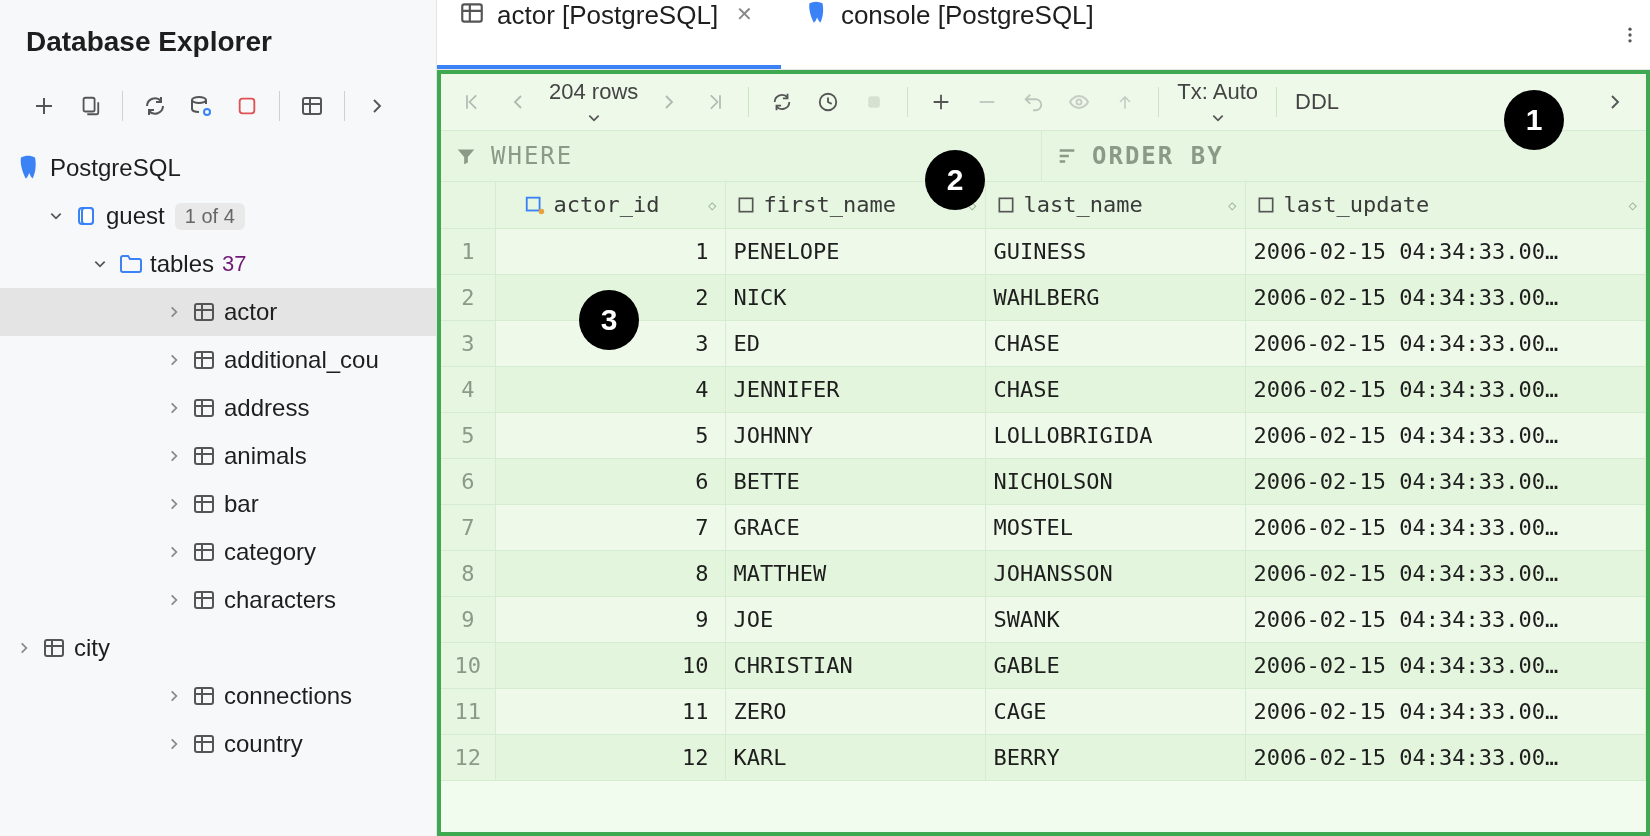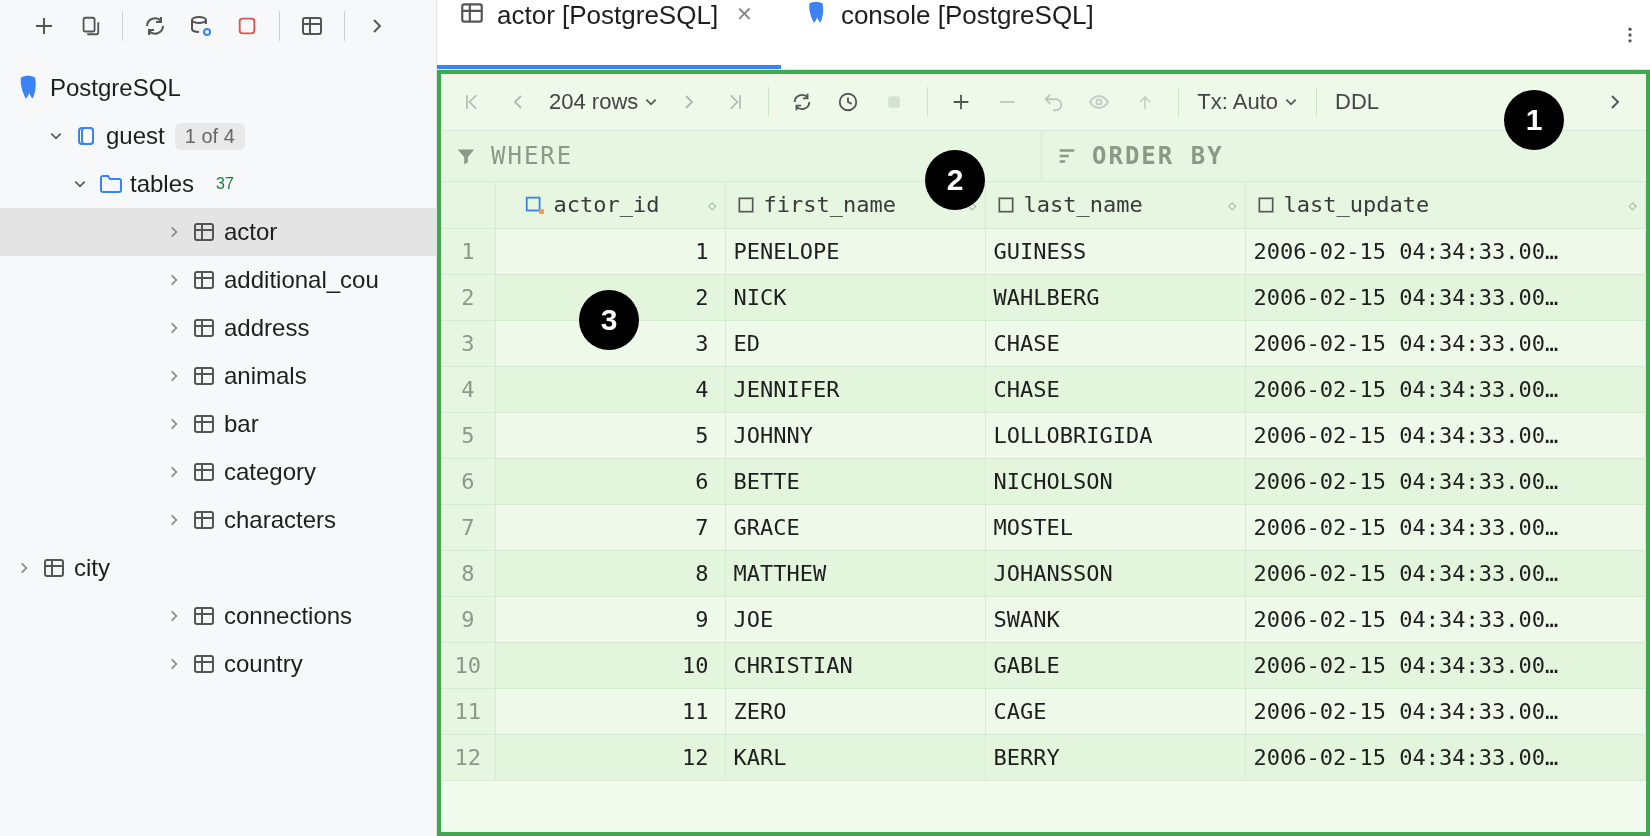--- a/index.html
+++ b/index.html
@@ -56,21 +56,21 @@
   cursor: pointer;
   white-space: nowrap;
 }
 .tree-row.sel { background: #e4e4e4; }
 .tree-label { margin-left: 8px; font-size: 24px; }
 .badge {
   background: #e9e9e9; color: #666;
   border-radius: 6px; padding: 2px 10px;
   font-size: 20px; margin-left: 10px;
 }
-.count { color: #15803d; margin-left: 22px; font-size: 16px; }
+.count { color: #701a75; margin-left: 8px; font-size: 22px; }
 .chev {
   width: 20px; height: 20px;
   display: inline-flex; align-items: center; justify-content: center;
 }
 
 
 .tabs {
   display: flex; align-items: center;
   height: 70px;
   border-bottom: 1px solid #e5e5e5;
@@ -107,21 +107,21 @@
 }
 .tb-btn {
   width: 42px; height: 42px;
   display: flex; align-items: center; justify-content: center;
   border-radius: 5px;
   cursor: pointer;
   color: #6b6b6b;
 }
 .tb-btn.disabled { opacity: 0.45; }
 .tb-sep { width: 1px; height: 30px; background: #cde5c7; margin: 0 8px; }
-.tb-txt { font-size: 22px; color: #444; display: flex; align-items: center; gap: 6px; padding: 0 6px; }
+.tb-txt { font-size: 22px; color: #444; display: flex; align-items: center; gap: 6px; padding: 0 6px; flex-direction: column; }
 
 
 .filter-row {
   display: flex; height: 52px;
   background: #e6f6e1;
   border-top: 1px solid #d6ecd0;
   border-bottom: 1px solid #d6ecd0;
 }
 .filter-cell {
   display: flex; align-items: center;
@@ -182,20 +182,21 @@
 
 
 svg { display: block; }
 </style>
 </head>
 <body>
 
 <div class="app">
 
   <div class="sidebar">
+    <div class="sidebar-title">Database Explorer</div>
 
     <div class="sidebar-toolbar">
       <div class="icon-btn">
         <svg width="24" height="24" viewBox="0 0 24 24">
             <path d="M12 4v16M4 12h16" stroke="#555" stroke-width="2" fill="none"></path>
           </svg>
       </div>
       <div class="icon-btn">
         <svg width="22" height="22" viewBox="0 0 24 24">
             <rect x="5" y="3" width="12" height="15" rx="2" stroke="#555" stroke-width="2" fill="none"></rect>
@@ -257,21 +258,21 @@
           <svg width="24" height="24" viewBox="0 0 24 24">
               <rect x="5" y="4" width="14" height="16" rx="3" stroke="#3b82f6" stroke-width="2" fill="none"></rect>
               <rect x="8" y="4" width="11" height="16" rx="3" stroke="#3b82f6" stroke-width="2" fill="#fff"></rect>
             </svg>
         </span>
         <span class="tree-label">guest</span>
         <span class="badge">1 of 4</span>
       </div>
 
 
-      <div class="tree-row" style="padding-left:70px">
+      <div class="tree-row" style="padding-left:90px">
         <span class="chev">
             <svg width="14" height="14" viewBox="0 0 24 24">
               <path d="M4 8l8 8 8-8" stroke="#555" stroke-width="3" fill="none"></path>
             </svg>
           </span>
         <span style="margin-left:8px">
           <svg width="24" height="24" viewBox="0 0 24 24">
               <path d="M3 6a2 2 0 0 1 2-2h5l2 3h9a2 2 0 0 1 2 2v9a2 2 0 0 1-2 2H5a2 2 0 0 1-2-2z" stroke="#3b82f6" stroke-width="2" fill="none"></path>
             </svg>
         </span>

